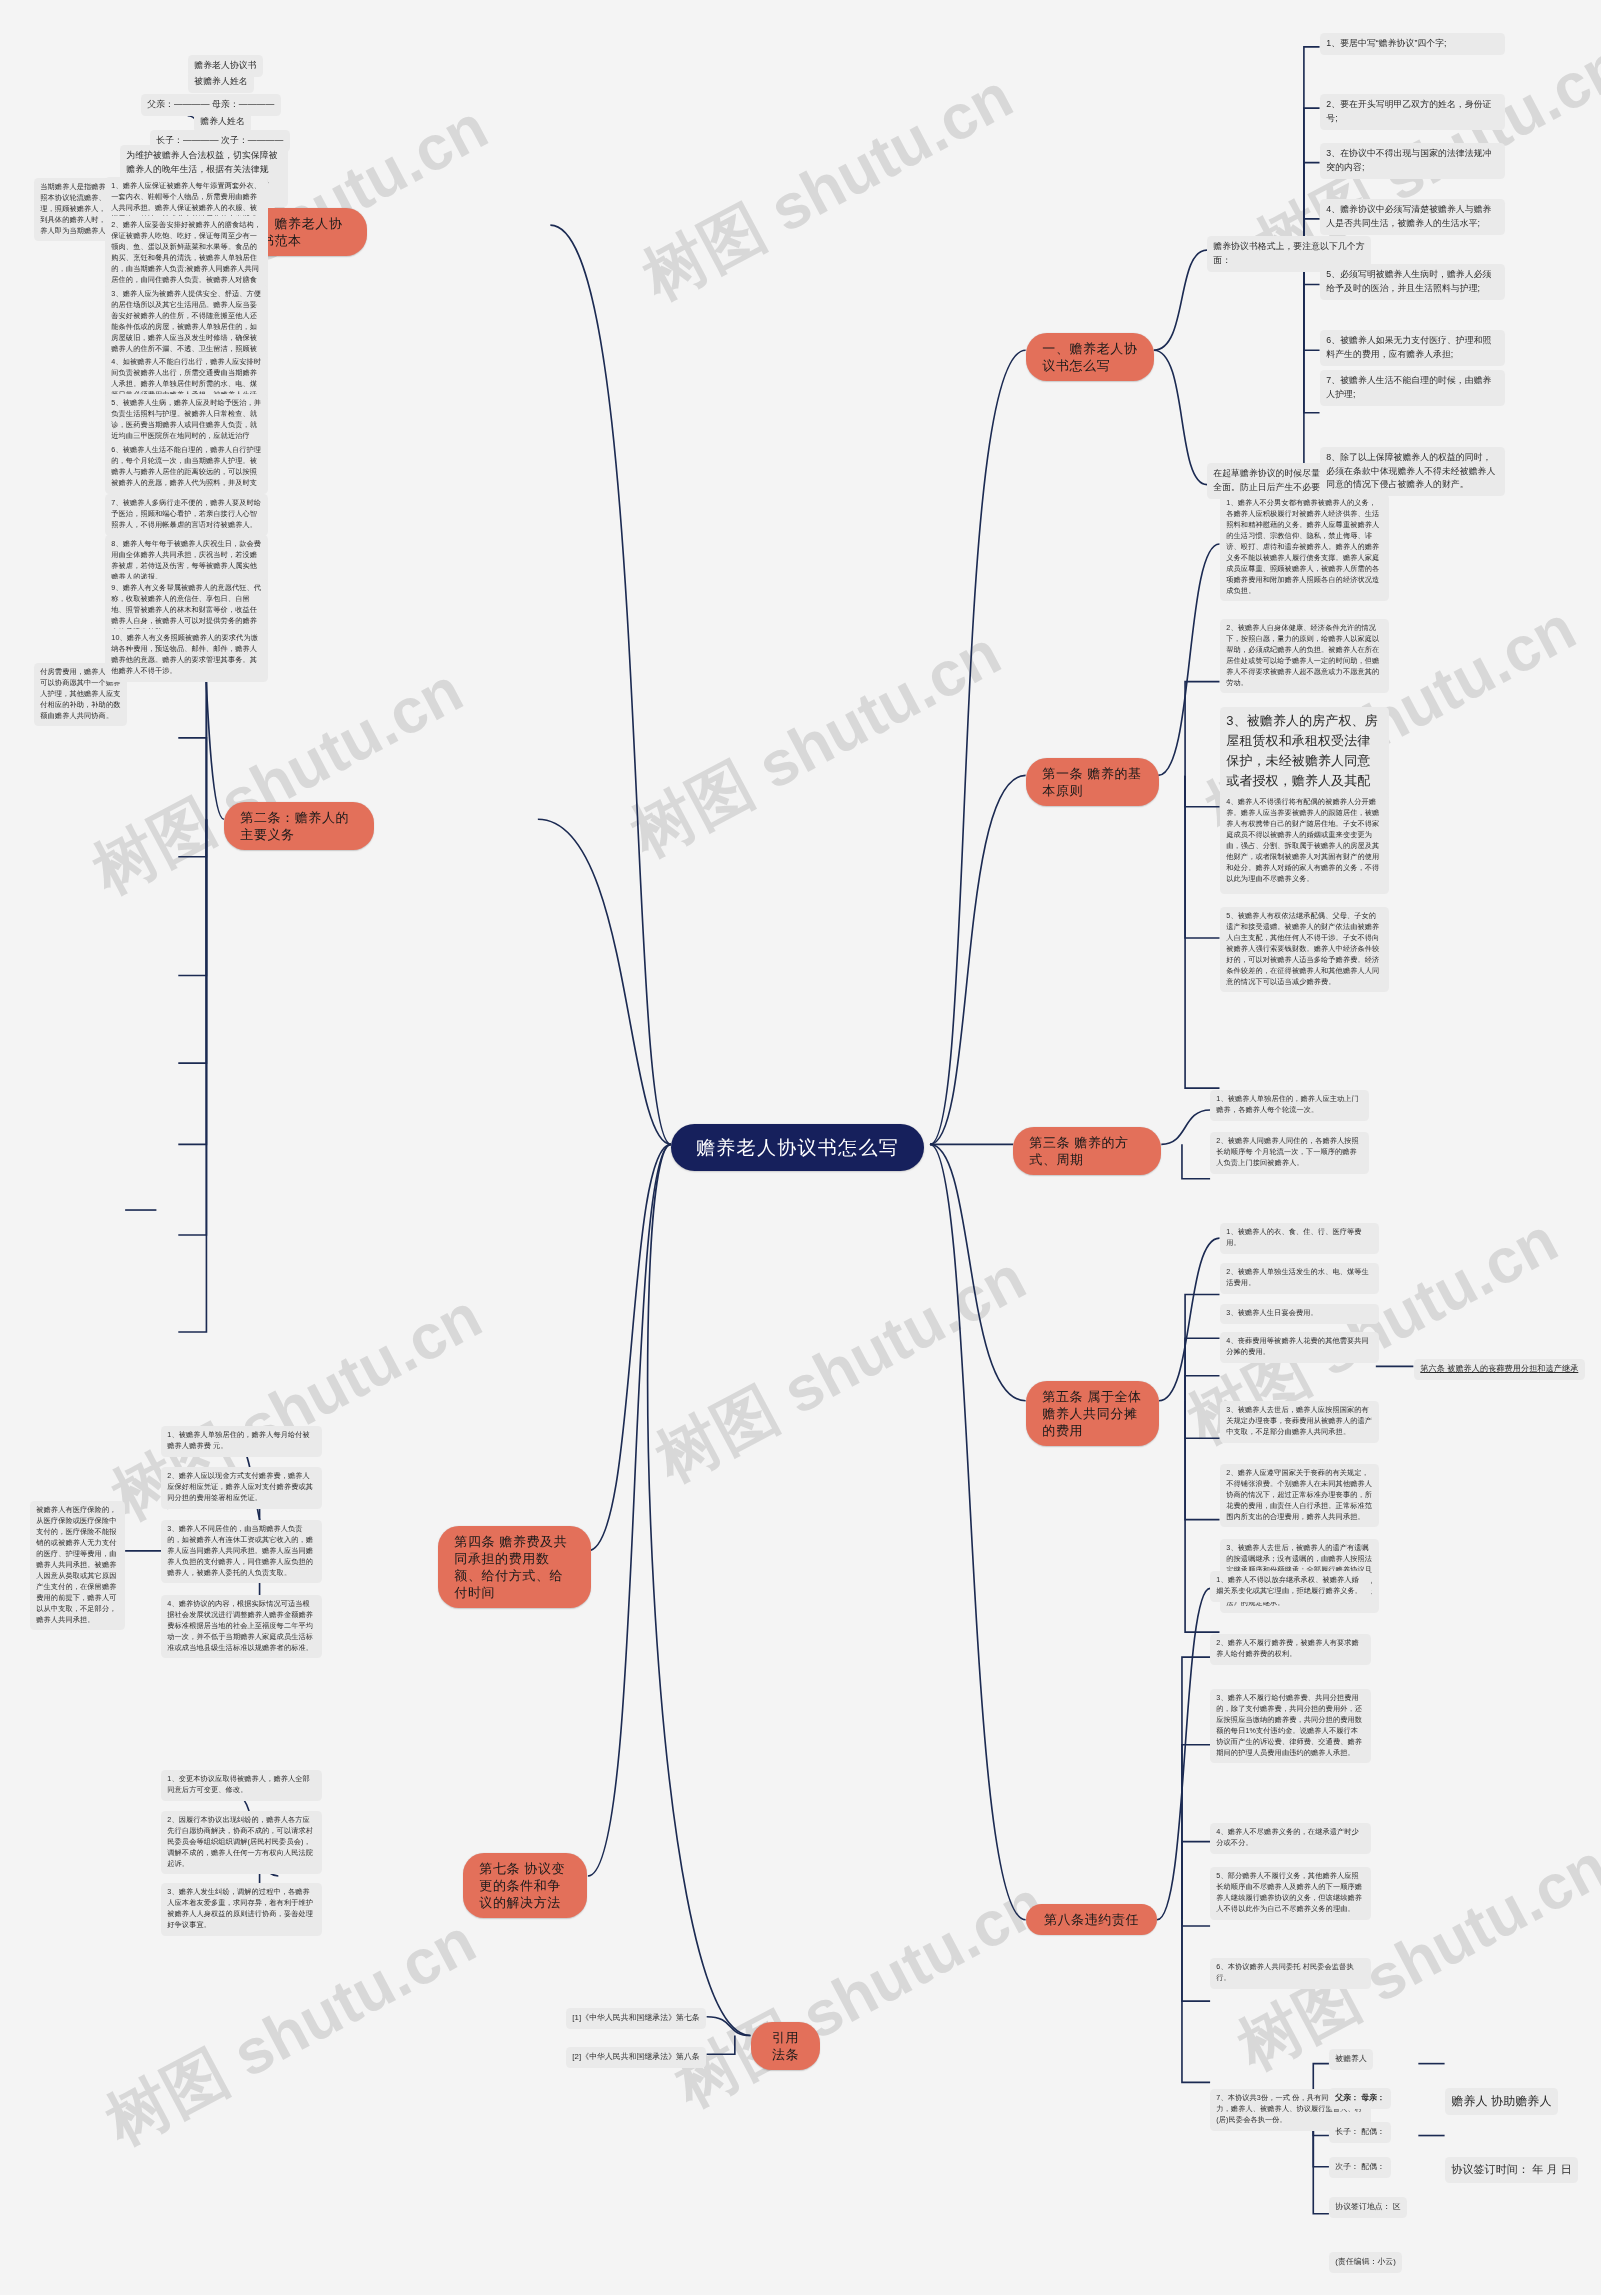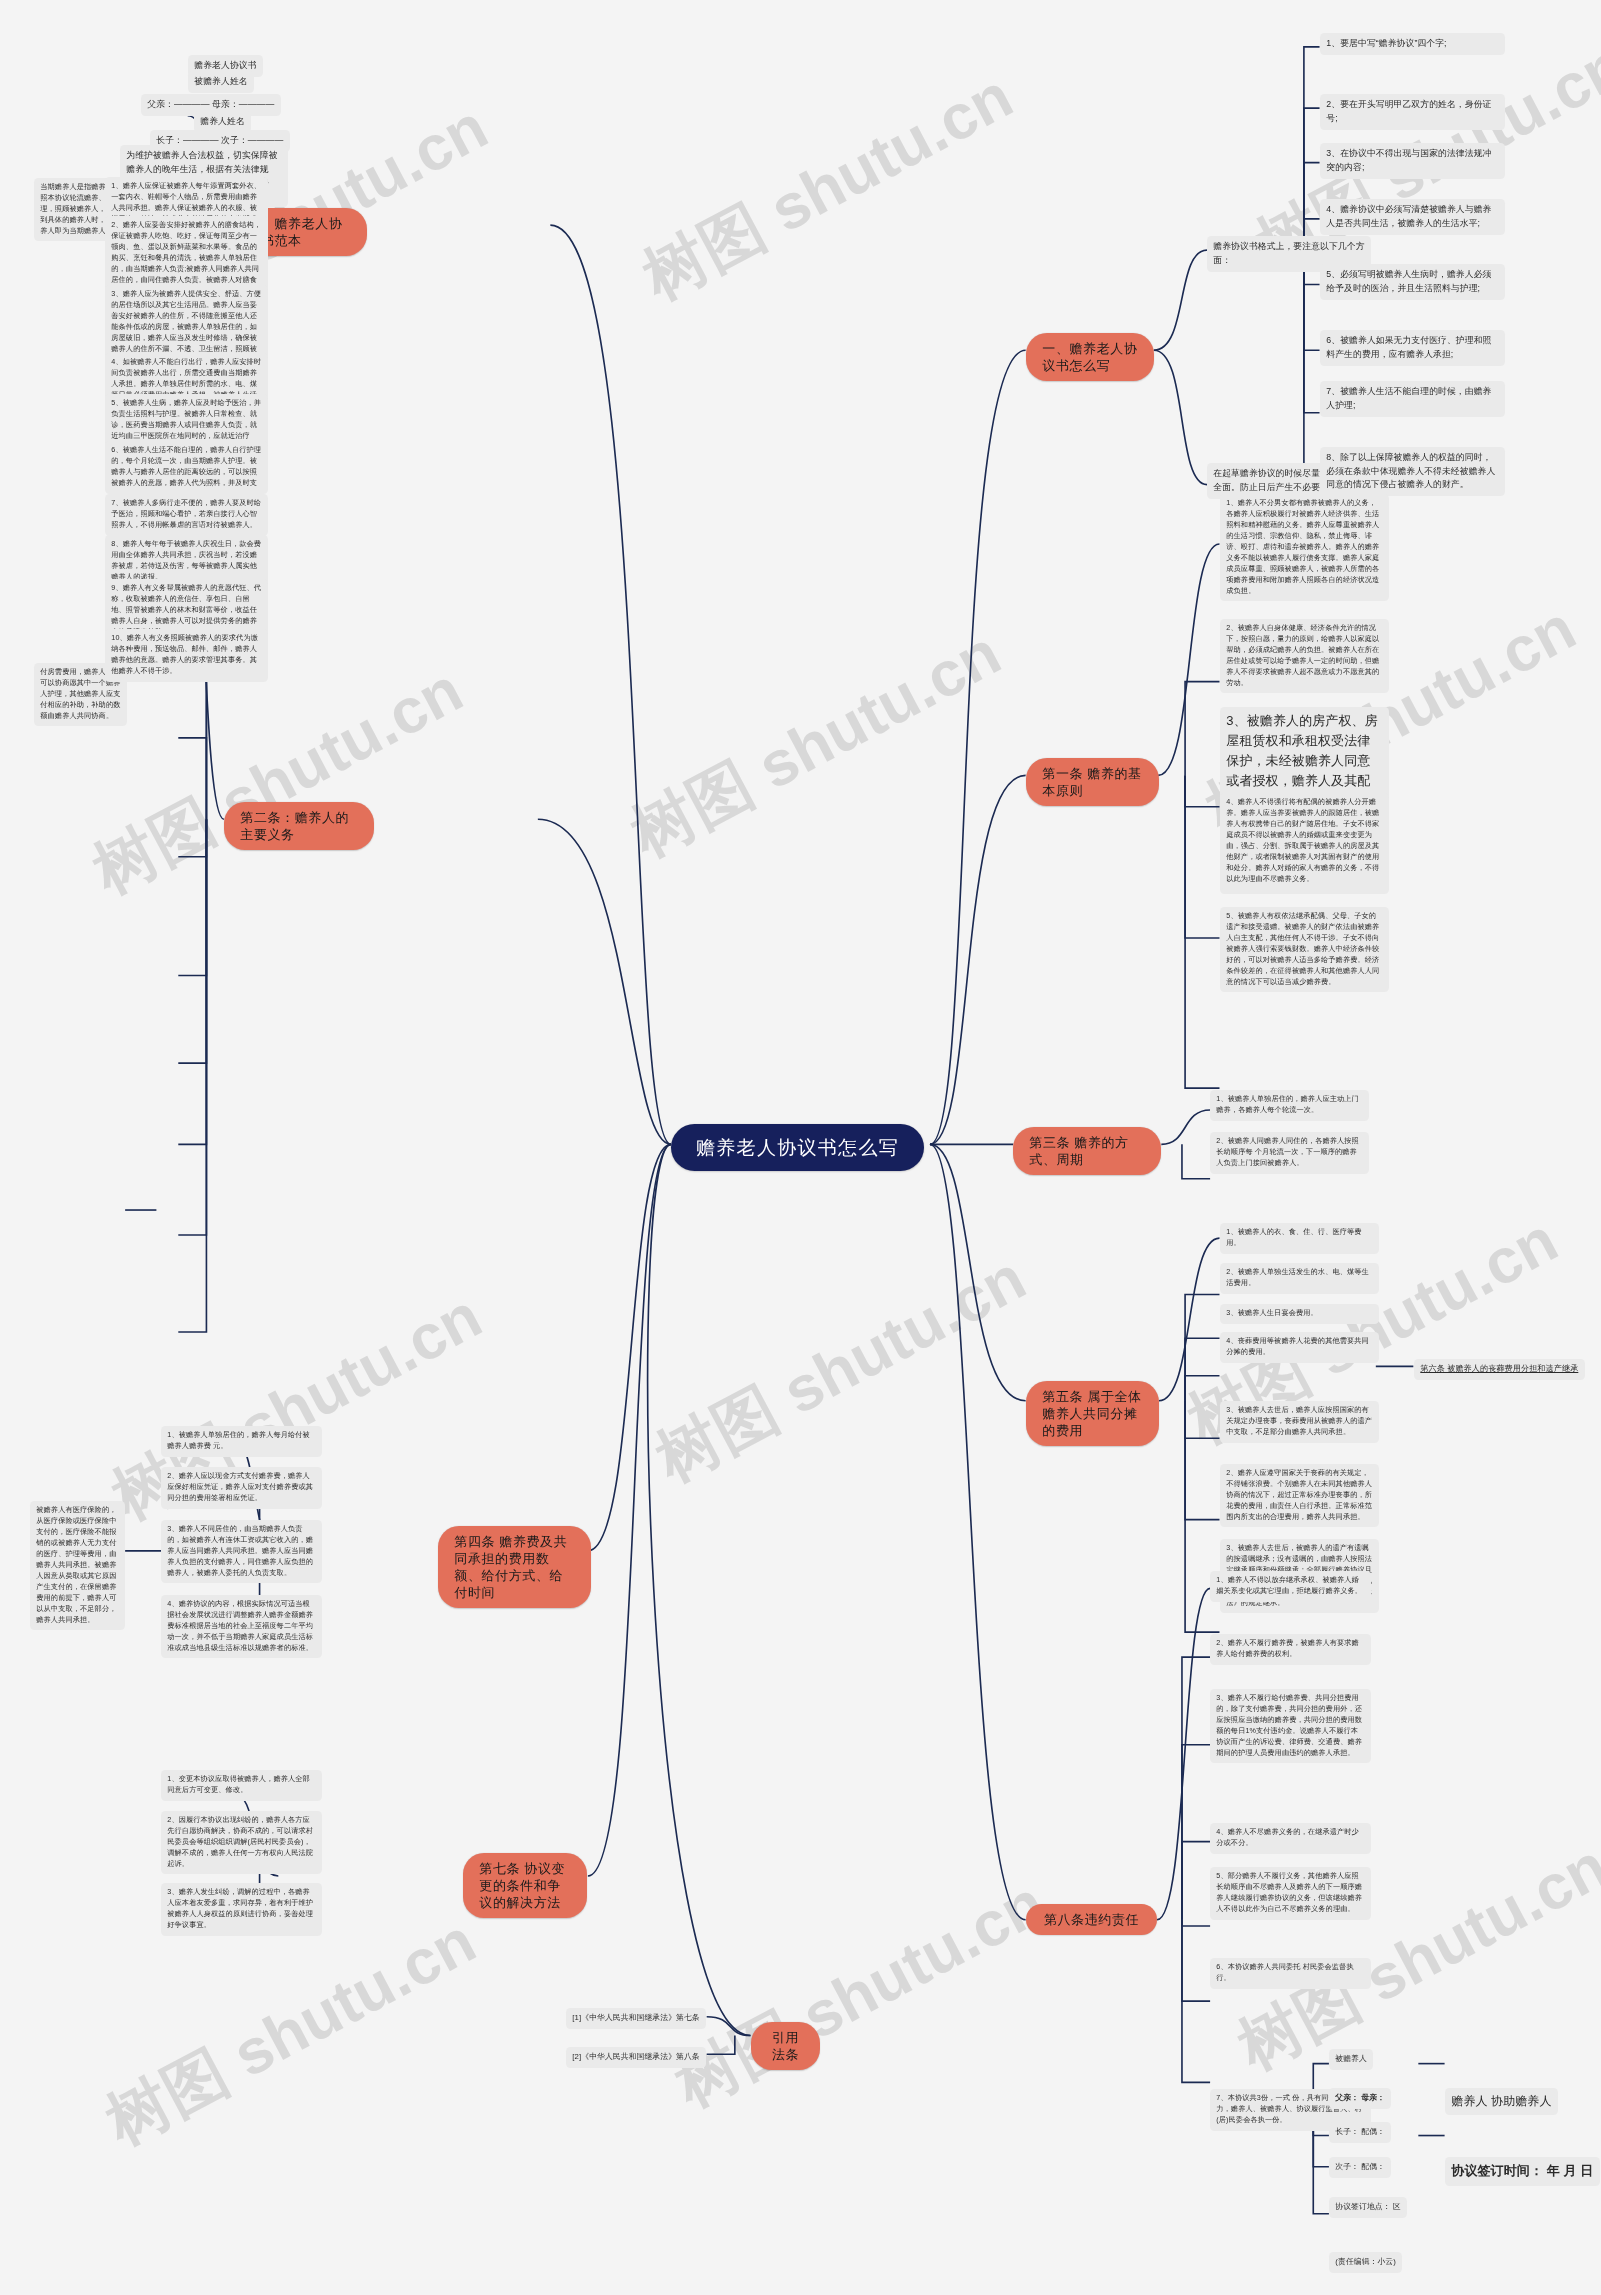--- a/index.html
+++ b/index.html
@@ -179,21 +179,21 @@
 
   <div class="node leaf" style="left:1207px; top:236px; width:164px;">赡养协议书格式上，要注意以下几个方面：</div>
   <div class="node leaf" style="left:1207px; top:463px; width:164px;">在起草赡养协议的时候尽量写的具体、全面。防止日后产生不必要的纠纷。</div>
 
   <div class="node leaf" style="left:1320px; top:33px; width:185px;">1、要居中写“赡养协议”四个字;</div>
   <div class="node leaf" style="left:1320px; top:94px; width:185px;">2、要在开头写明甲乙双方的姓名，身份证号;</div>
   <div class="node leaf" style="left:1320px; top:143px; width:185px;">3、在协议中不得出现与国家的法律法规冲突的内容;</div>
   <div class="node leaf" style="left:1320px; top:199px; width:185px;">4、赡养协议中必须写清楚被赡养人与赡养人是否共同生活，被赡养人的生活水平;</div>
   <div class="node leaf" style="left:1320px; top:264px; width:185px;">5、必须写明被赡养人生病时，赡养人必须给予及时的医治，并且生活照料与护理;</div>
   <div class="node leaf" style="left:1320px; top:330px; width:185px;">6、被赡养人如果无力支付医疗、护理和照料产生的费用，应有赡养人承担;</div>
-  <div class="node leaf" style="left:1320px; top:381px; width:185px;">7、被赡养人生活不能自理的时候，由赡养人护理;</div>
+  <div class="node leaf" style="left:1320px; top:370px; width:185px;">7、被赡养人生活不能自理的时候，由赡养人护理;</div>
   <div class="node leaf" style="left:1320px; top:447px; width:185px;">8、除了以上保障被赡养人的权益的同时，必须在条款中体现赡养人不得未经被赡养人同意的情况下侵占被赡养人的财产。</div>
 
   <div class="node leaf nowrap" style="left:188px; top:55px;">赡养老人协议书</div>
   <div class="node leaf nowrap" style="left:188px; top:70px; top:71px;">被赡养人姓名</div>
   <div class="node leaf nowrap" style="left:141px; top:94px;">父亲：———— 母亲：————</div>
   <div class="node leaf nowrap" style="left:194px; top:111px;">赡养人姓名</div>
   <div class="node leaf nowrap" style="left:150px; top:130px;">长子：———— 次子：————</div>
   <div class="node leaf" style="left:120px; top:145px; width:168px;">为维护被赡养人合法权益，切实保障被赡养人的晚年生活，根据有关法律规定，赡养人和被赡养人签订如下养协议。</div>
 
   <div class="node leaf" style="left:34px; top:178px; width:93px; font-size:7.2px;">当期赡养人是指赡养人按照本协议轮流赡养、护理，照顾被赡养人，当处到具体的赡养人时，该赡养人即为当期赡养人。</div>
@@ -247,18 +247,18 @@
   <div class="node leaf sm" style="left:1210px; top:2089px; width:161px; font-size:7.2px;">7、本协议共3份，一式 份，具有同等法律效力，赡养人、被赡养人、协议履行监督人、村(居)民委会各执一份。</div>
 
   <div class="node leaf nowrap" style="left:566px; top:2008px; font-size:7.8px;">[1]《中华人民共和国继承法》第七条</div>
   <div class="node leaf nowrap" style="left:566px; top:2047px; font-size:7.8px;">[2]《中华人民共和国继承法》第八条</div>
 
   <div class="node leaf nowrap" style="left:1329px; top:2049px; font-size:7.8px;">被赡养人</div>
   <div class="node leaf nowrap" style="left:1329px; top:2088px; font-size:7.8px;font-weight:bold;">父亲： 母亲：</div>
   <div class="node leaf nowrap" style="left:1445px; top:2088px; font-size:12px;">赡养人 协助赡养人</div>
   <div class="node leaf nowrap" style="left:1329px; top:2122px; font-size:7.8px;">长子： 配偶：</div>
   <div class="node leaf nowrap" style="left:1329px; top:2157px; font-size:7.8px;">次子： 配偶：</div>
-  <div class="node leaf nowrap" style="left:1445px; top:2157px; font-size:13px;font-weight:bold;">协议签订时间： 年 月 日</div>
+  <div class="node leaf nowrap" style="left:1445px; top:2157px; font-size:11px;">协议签订时间： 年 月 日</div>
   <div class="node leaf nowrap" style="left:1329px; top:2197px; font-size:7.8px;">协议签订地点： 区</div>
   <div class="node leaf nowrap" style="left:1329px; top:2252px; font-size:7.8px;">(责任编辑：小云)</div>
 
 </div>
 
 
 </body></html>

